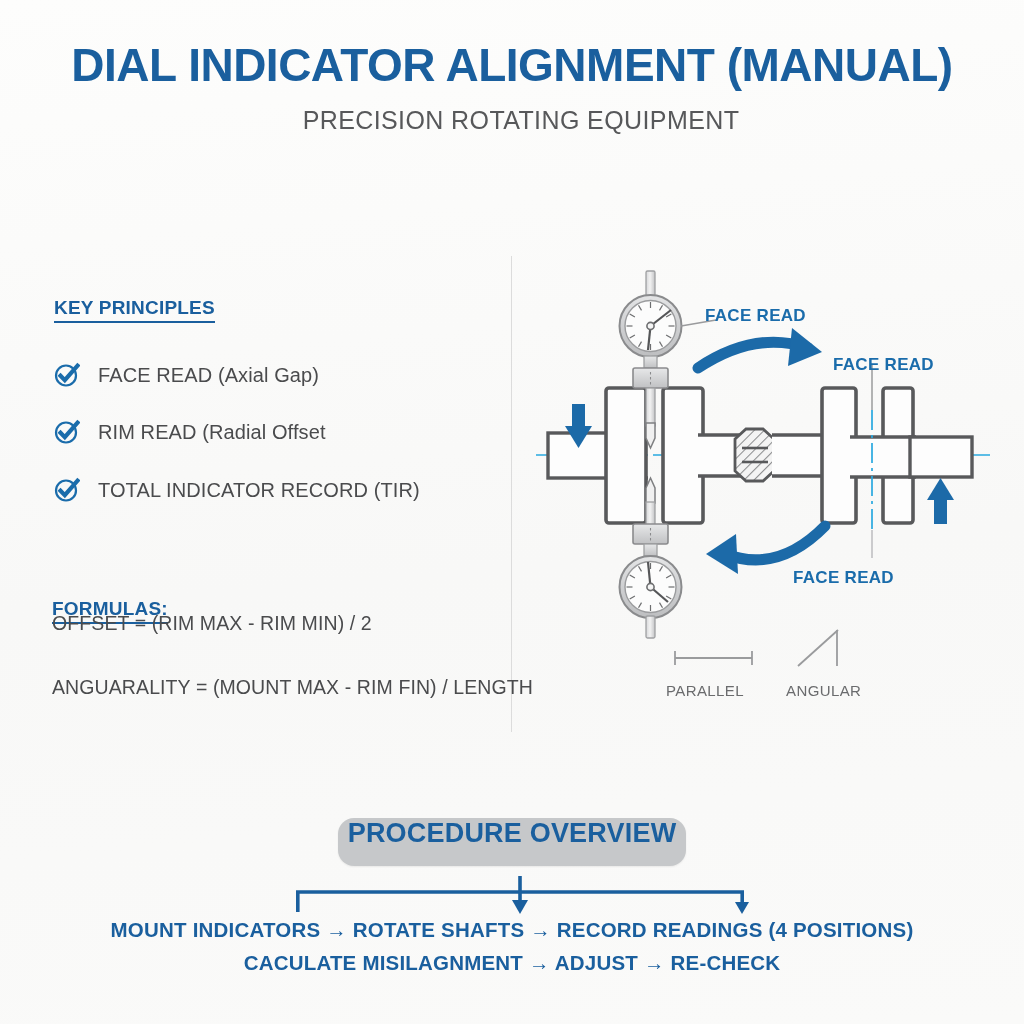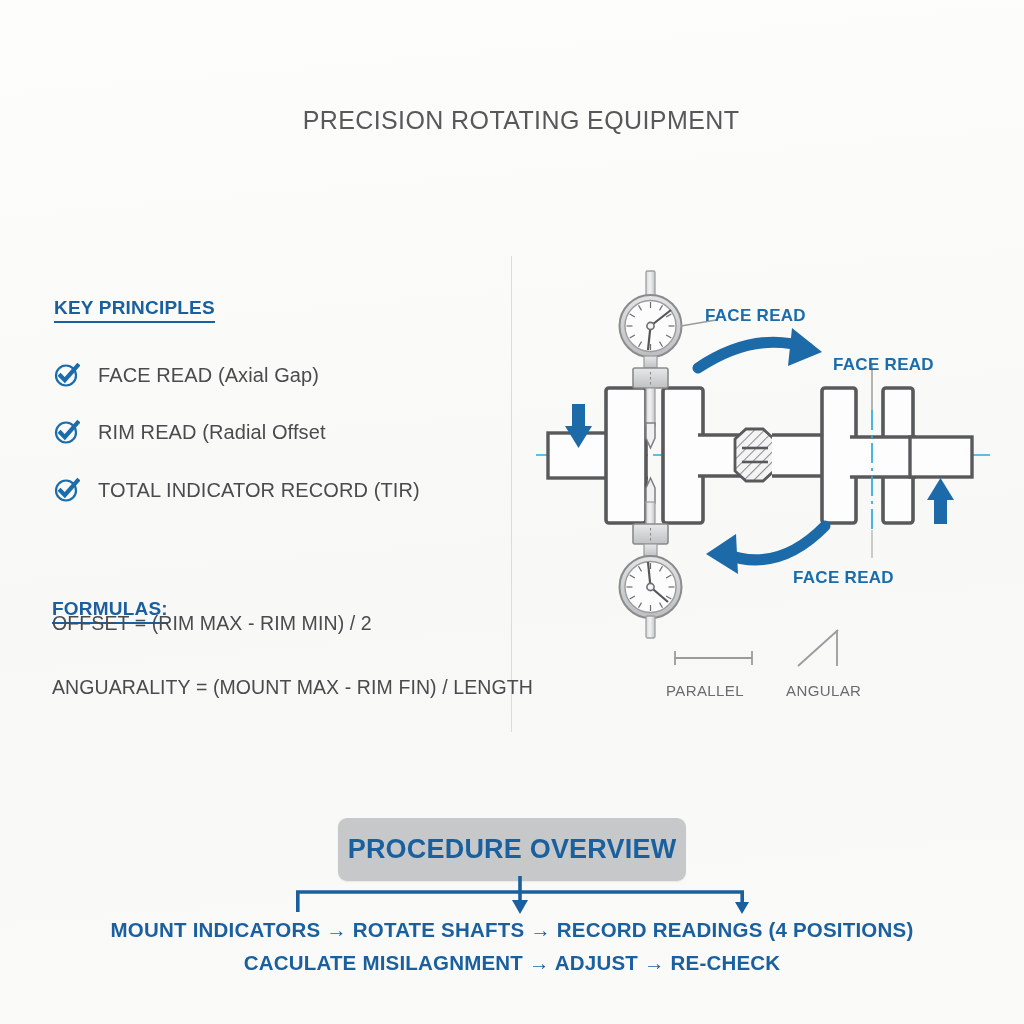--- a/index.html
+++ b/index.html
@@ -126,25 +126,24 @@
   }
   #leg-par { left: 666px; top: 682px; }
   #leg-ang { left: 786px; top: 682px; }
 
   
   .proc-banner {
     position: absolute;
     left: 338px;
     top: 818px;
     width: 348px;
-    height: 63px;
+    height: 48px;
     background: #c6c8ca;
-    border-radius: 9px;
+    border-radius: 16px;
     display: flex;
-    align-items: center;
     justify-content: center;
     box-shadow: 0 1px 2px rgba(0,0,0,0.07);
   }
   .proc-banner span {
     font-size: 27px;
     font-weight: bold;
     color: #1a5f9e;
     letter-spacing: 0.2px;
     white-space: nowrap;
   }
@@ -167,20 +166,21 @@
     white-space: nowrap;
   }
   #pl0 { top: 918px; }
   #pl1 { top: 951px; }
 </style>
 </head>
 <body>
 
 <div id="root">
 
+  <div class="title">DIAL INDICATOR ALIGNMENT (MANUAL)</div>
   <div class="subtitle">PRECISION ROTATING EQUIPMENT</div>
 
   <div class="vdivider"></div>
 
   <div class="sec-head" id="kp-head">KEY PRINCIPLES</div>
 
   <div class="kp-item" id="kp1">
     <span class="check-icon">
       <svg viewBox="0 0 26 26" width="26" height="26">
         <circle cx="12" cy="13.5" r="10" fill="none" stroke="#1a6cab" stroke-width="2.2"></circle>

